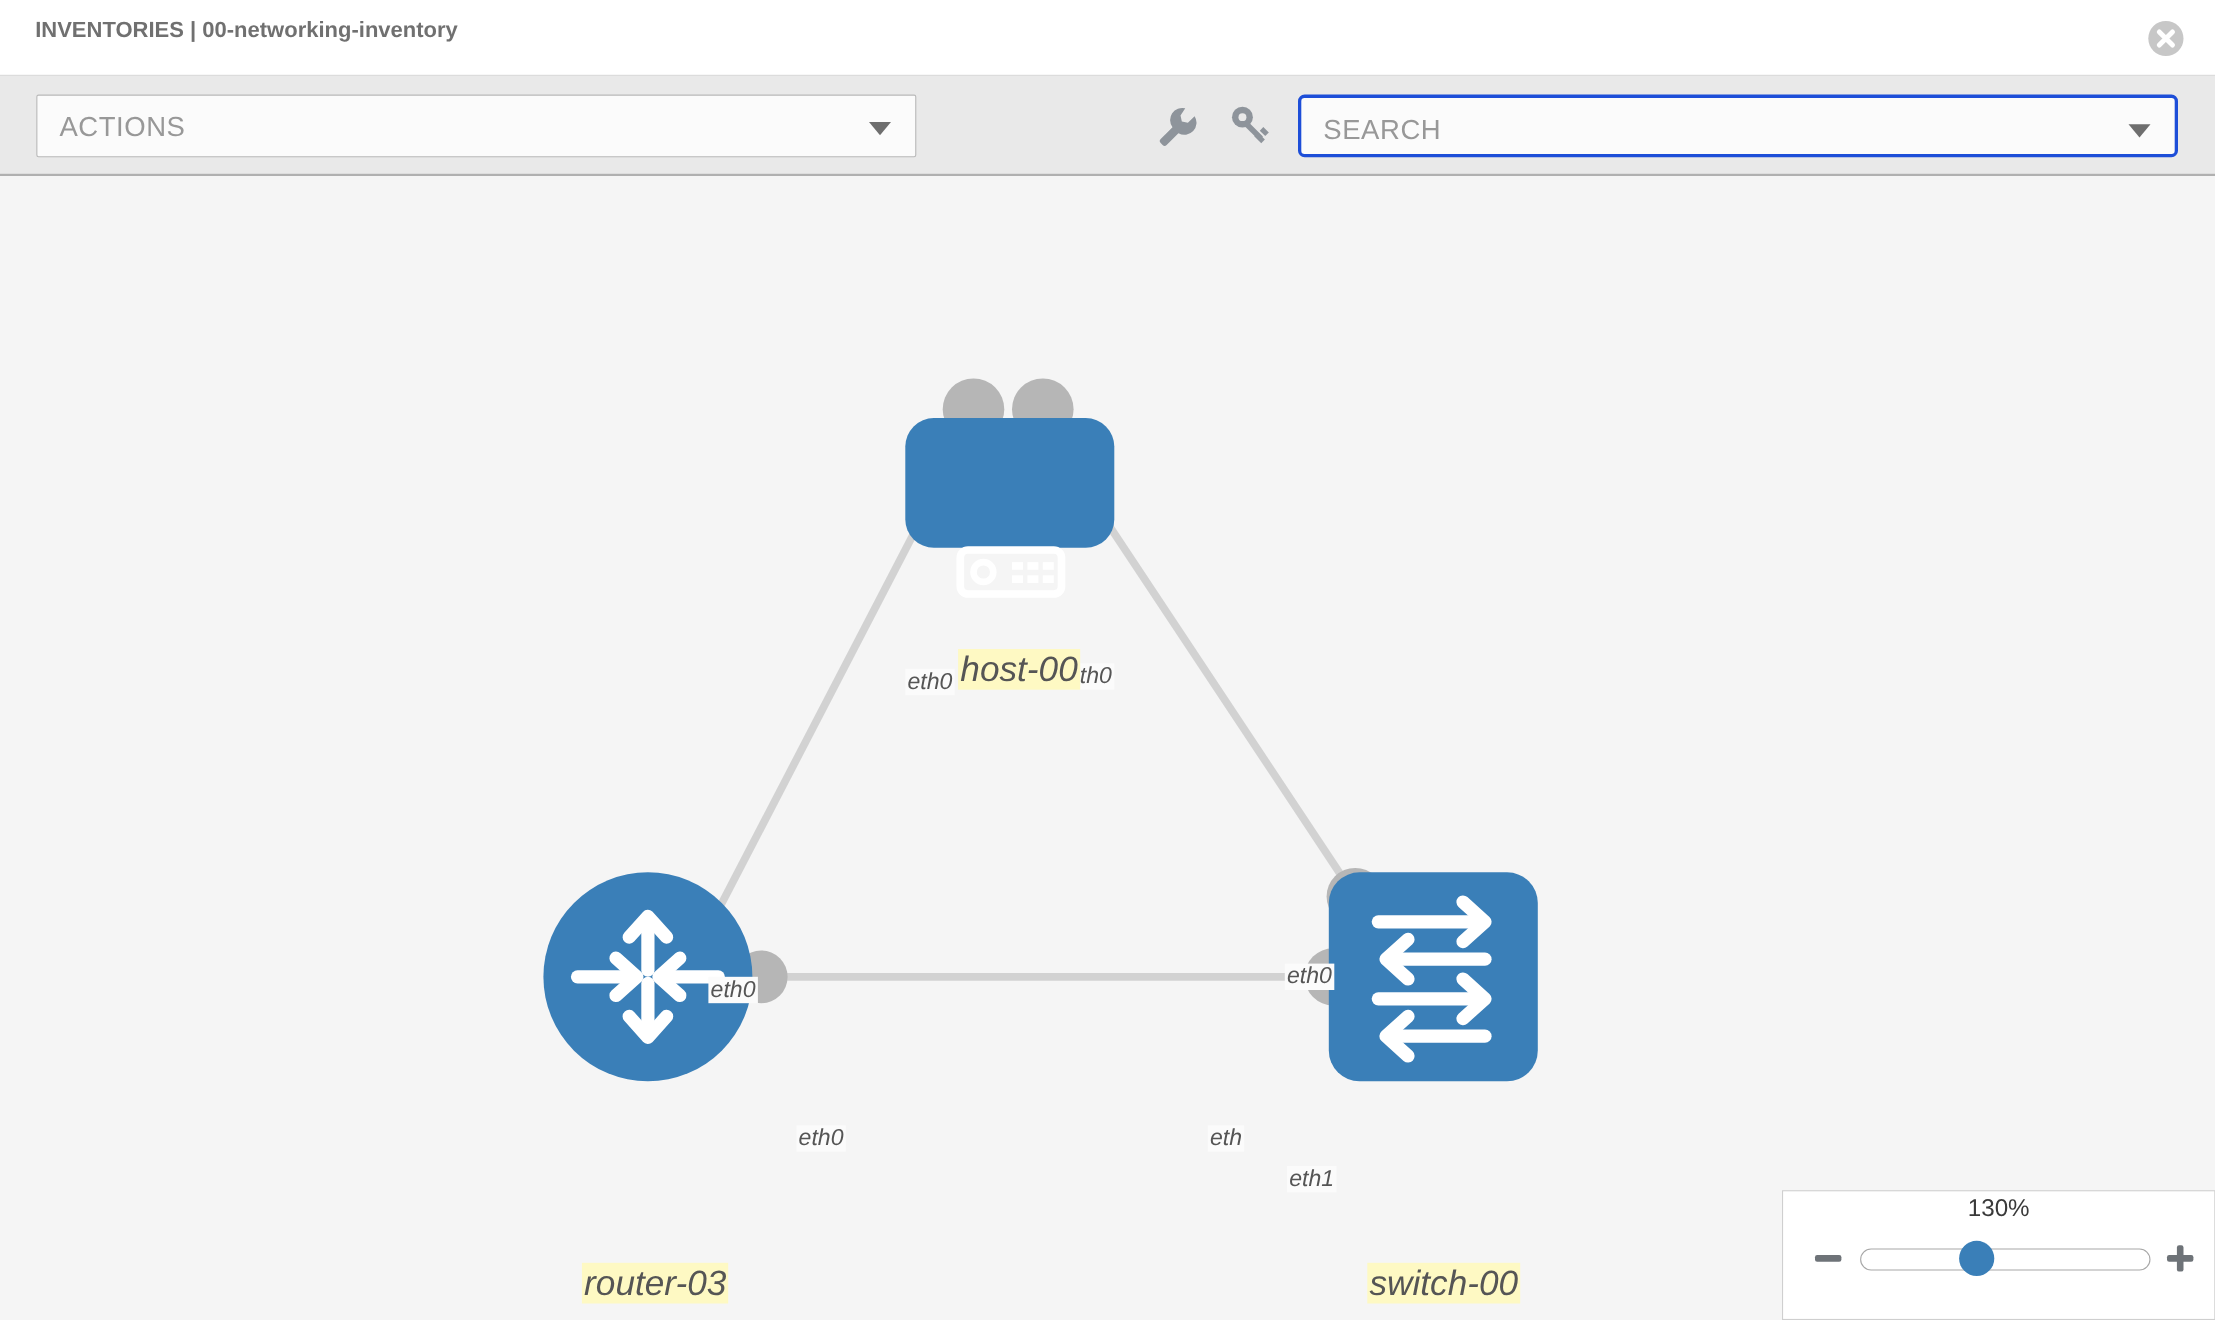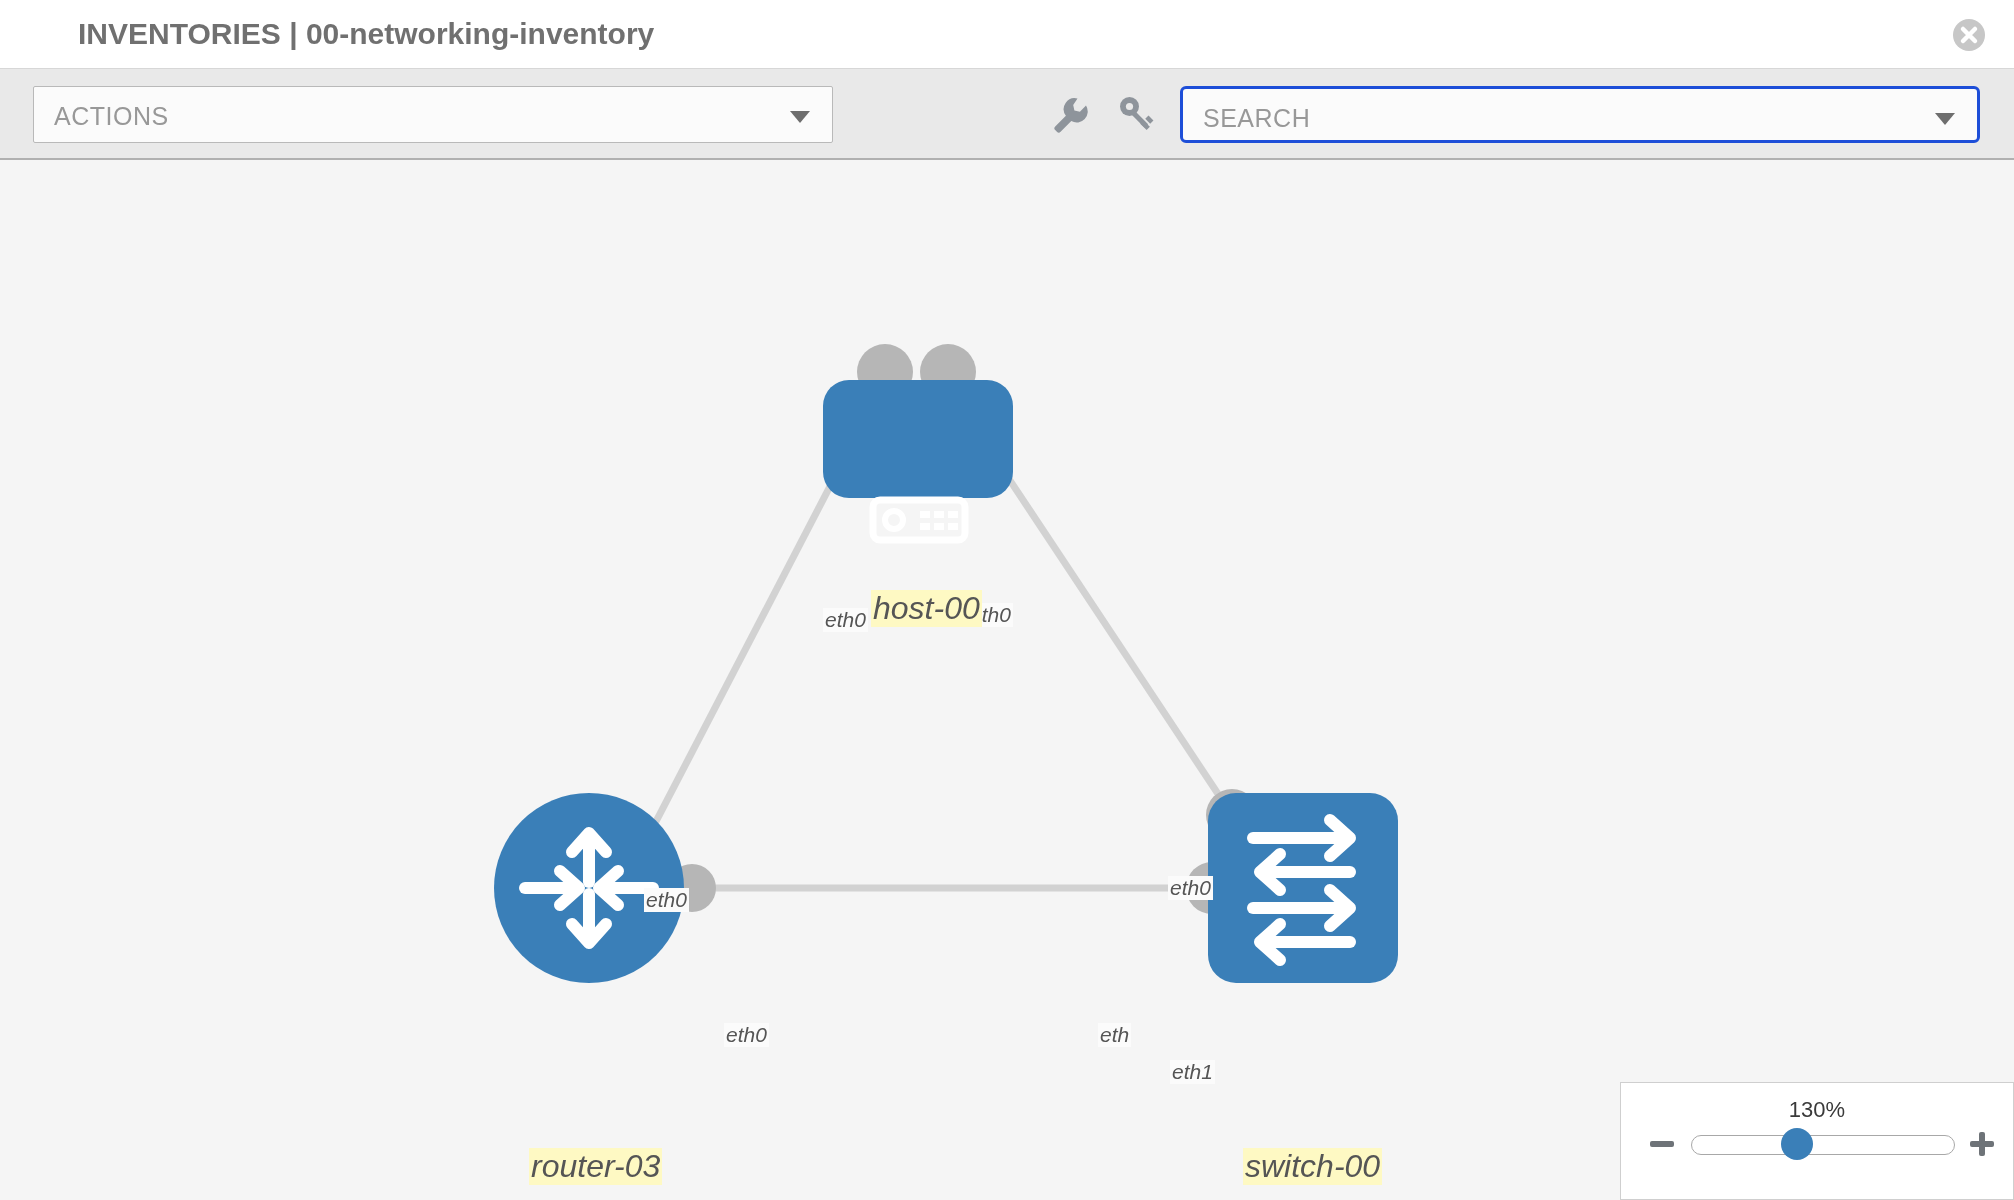--- a/index.html
+++ b/index.html
@@ -26,26 +26,25 @@
     width: 2014px;
     height: 69px;
     background: #ffffff;
     border-bottom: 1px solid #d7d7d7;
     box-sizing: border-box;
   }
   .header-title {
     position: absolute;
     left: 32px;
     top: 17px;
-    font-size: 30px;
+    font-size: 20px;
     font-weight: bold;
     color: #707070;
     letter-spacing: 0px;
     white-space: nowrap;
-    margin-left: 46px;
   }
   .close-icon {
     position: absolute;
     right: 28px;
     top: 18px;
     width: 34px;
     height: 34px;
     cursor: pointer;
   }
 
@@ -158,21 +157,21 @@
     left: 1620px;
     top: 1082px;
     width: 394px;
     height: 118px;
     background: #ffffff;
     border: 1px solid #cfcfcf;
     box-sizing: border-box;
   }
   .zoom-level {
     position: absolute;
-    top: 14px;
+    top: 2px;
     left: 0; right: 0;
     text-align: center;
     font-size: 22px;
     color: #3a3a3a;
   }
   .zoom-minus, .zoom-plus {
     position: absolute;
     top: 46px;
     width: 30px;
     height: 30px;

